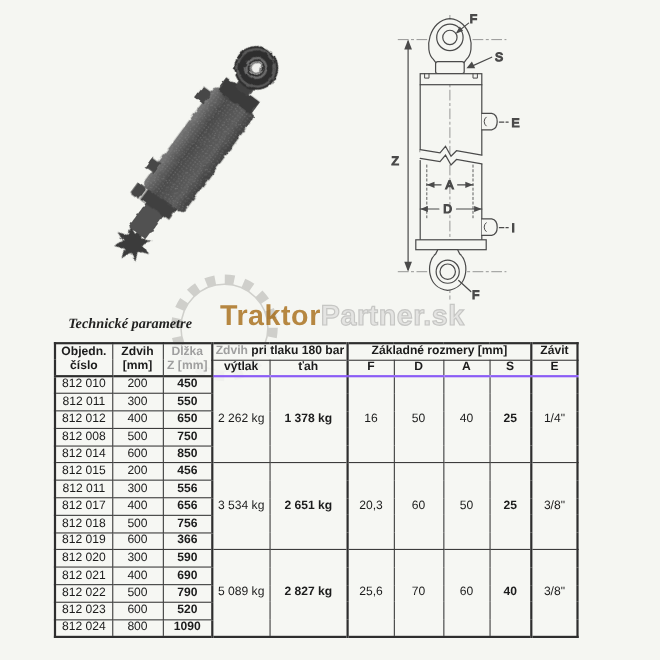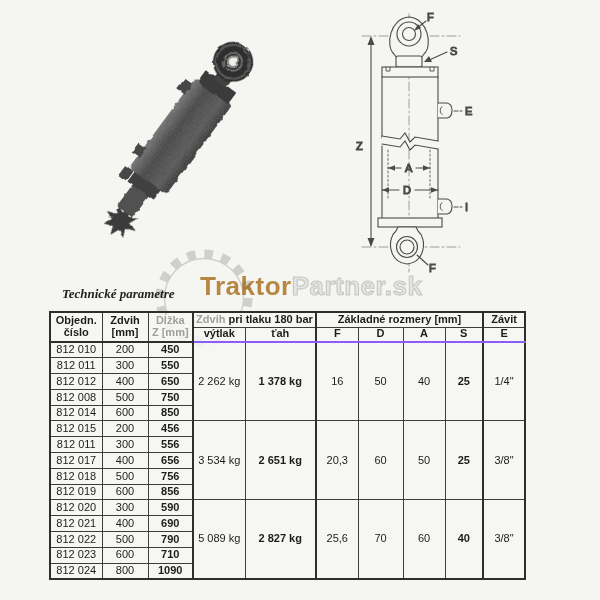--- a/index.html
+++ b/index.html
@@ -254,21 +254,21 @@
       <td class="sep-r">656</td>
     </tr>
     <tr>
       <td class="code">812 018</td>
       <td>500</td>
       <td class="sep-r">756</td>
     </tr>
     <tr>
       <td class="code">812 019</td>
       <td>600</td>
-      <td class="sep-r">856</td>
+      <td class="sep-r">366</td>
     </tr>
 
     <tr class="group-start">
       <td class="code">812 020</td>
       <td>300</td>
       <td class="sep-r">590</td>
       <td rowspan="5">5 089 kg</td>
       <td rowspan="5" class="sep-r">2 827 kg</td>
       <td rowspan="5">25,6</td>
       <td rowspan="5">70</td>
@@ -282,21 +282,21 @@
       <td class="sep-r">690</td>
     </tr>
     <tr>
       <td class="code">812 022</td>
       <td>500</td>
       <td class="sep-r">790</td>
     </tr>
     <tr>
       <td class="code">812 023</td>
       <td>600</td>
-      <td class="sep-r">710</td>
+      <td class="sep-r">520</td>
     </tr>
     <tr>
       <td class="code">812 024</td>
       <td>800</td>
       <td class="sep-r">1090</td>
     </tr>
   </tbody>
 </table>
 
 </body></html>

